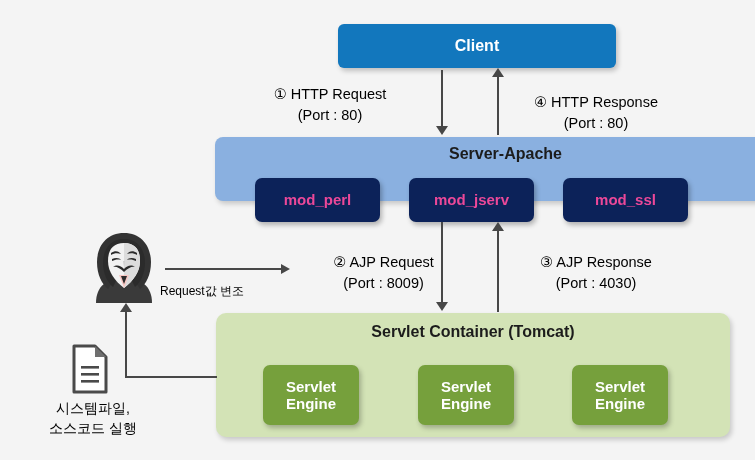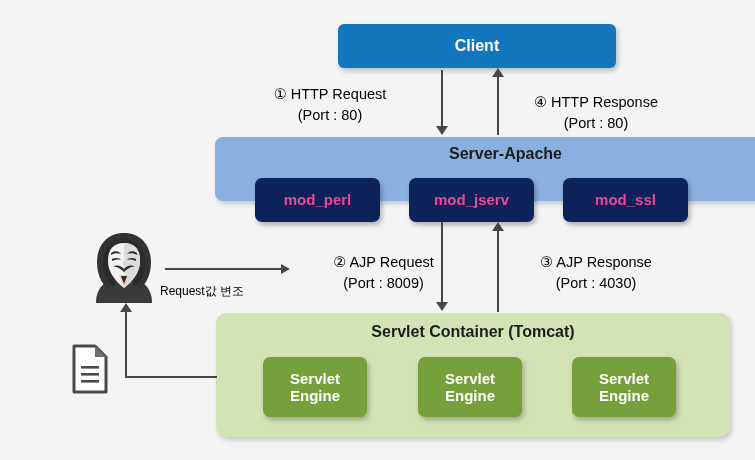--- a/index.html
+++ b/index.html
@@ -68,21 +68,21 @@
     border-radius: 10px;
     color: #1c1c1c;
     font-size: 16px;
     font-weight: 600;
     align-items: flex-start;
     padding-top: 10px;
     box-shadow: 2px 3px 5px rgba(0,0,0,0.18);
   }
 
   .engine-box {
-    top: 357px; width: 104px; height: 60px;
+    top: 365px; width: 96px; height: 60px;
     background: #76a03c;
     border-radius: 7px;
     color: #ffffff;
     font-size: 15px;
     font-weight: 600;
     flex-direction: column;
     box-shadow: 2px 3px 5px rgba(0,0,0,0.25);
   }
   .engine-1 { left: 263px; }
   .engine-2 { left: 418px; }
@@ -249,14 +249,16 @@
       <rect x="11" y="22" width="18" height="2.6" fill="#4a4a4a"></rect>
       <rect x="11" y="29" width="18" height="2.6" fill="#4a4a4a"></rect>
       <rect x="11" y="36" width="18" height="2.6" fill="#4a4a4a"></rect>
     </svg>
   </div>
 
   <div class="hline" style="left:125px; top:376px; width:92px;"></div>
   <div class="vline" style="left:125px; top:312px; height:66px;"></div>
   <div class="arrow-up" style="left:120px; top:303px;"></div>
 
+  <div class="label c lbl-file">시스템파일,
+소스코드 실행</div>
 
 </div>
 
 </body></html>

